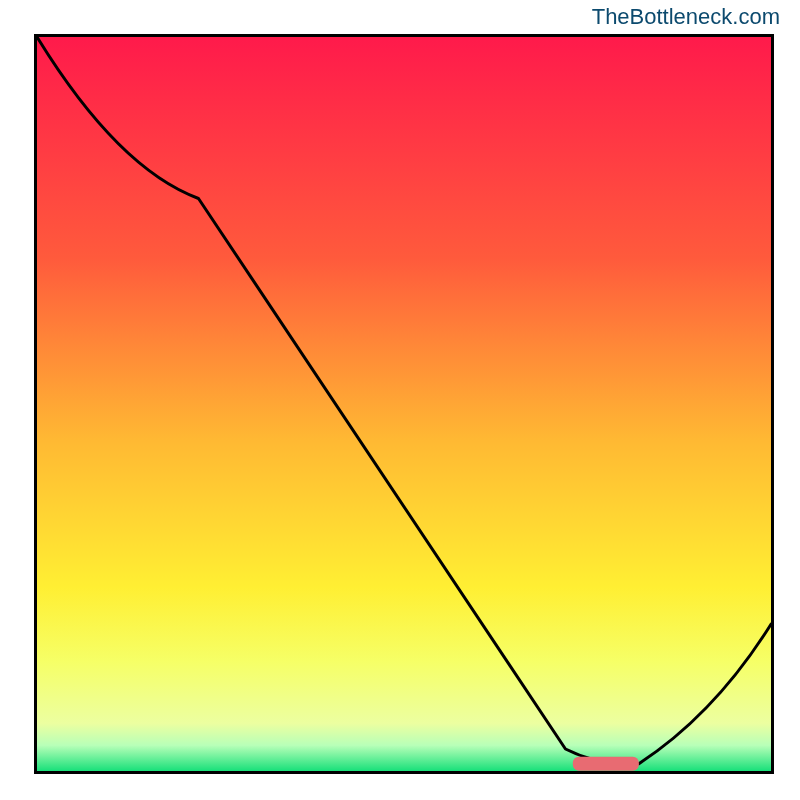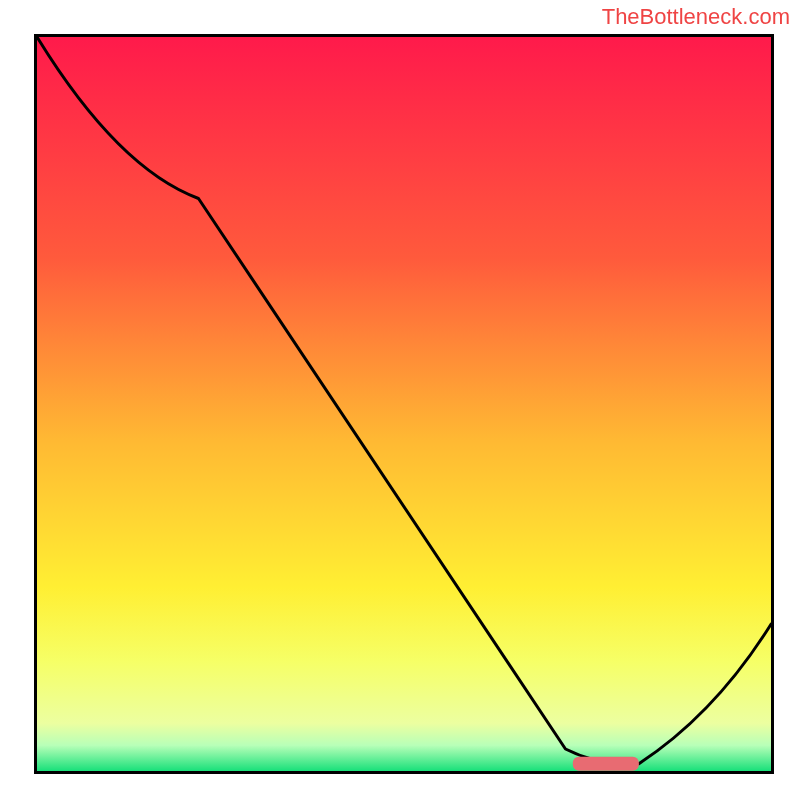--- a/index.html
+++ b/index.html
@@ -1,17 +1,17 @@
 <!DOCTYPE html>
 <html><head>
 <meta charset="utf-8">
 <style>
   html,body{margin:0;padding:0;width:800px;height:800px;background:#fff;font-family:Arial,Helvetica,sans-serif;}
   .wrap{position:relative;width:800px;height:800px;}
-  .credit{position:absolute;top:4px;right:10px;color:#ef4444;font-size:22px;font-weight:400;letter-spacing:0;}
+  .credit{position:absolute;top:4px;right:20px;color:#0c4a6e;font-size:22px;font-weight:400;letter-spacing:0;}
   .plot{position:absolute;left:34px;top:34px;width:740px;height:740px;border:3px solid #000;box-sizing:border-box;}
   svg.gradient,svg.curve,svg.marker{position:absolute;left:0;top:0;width:734px;height:734px;}
   
   .pill{fill:#e86b72;}
 </style>
 </head>
 <body>
 
 <div class="wrap">
   <div class="credit">TheBottleneck.com</div>

